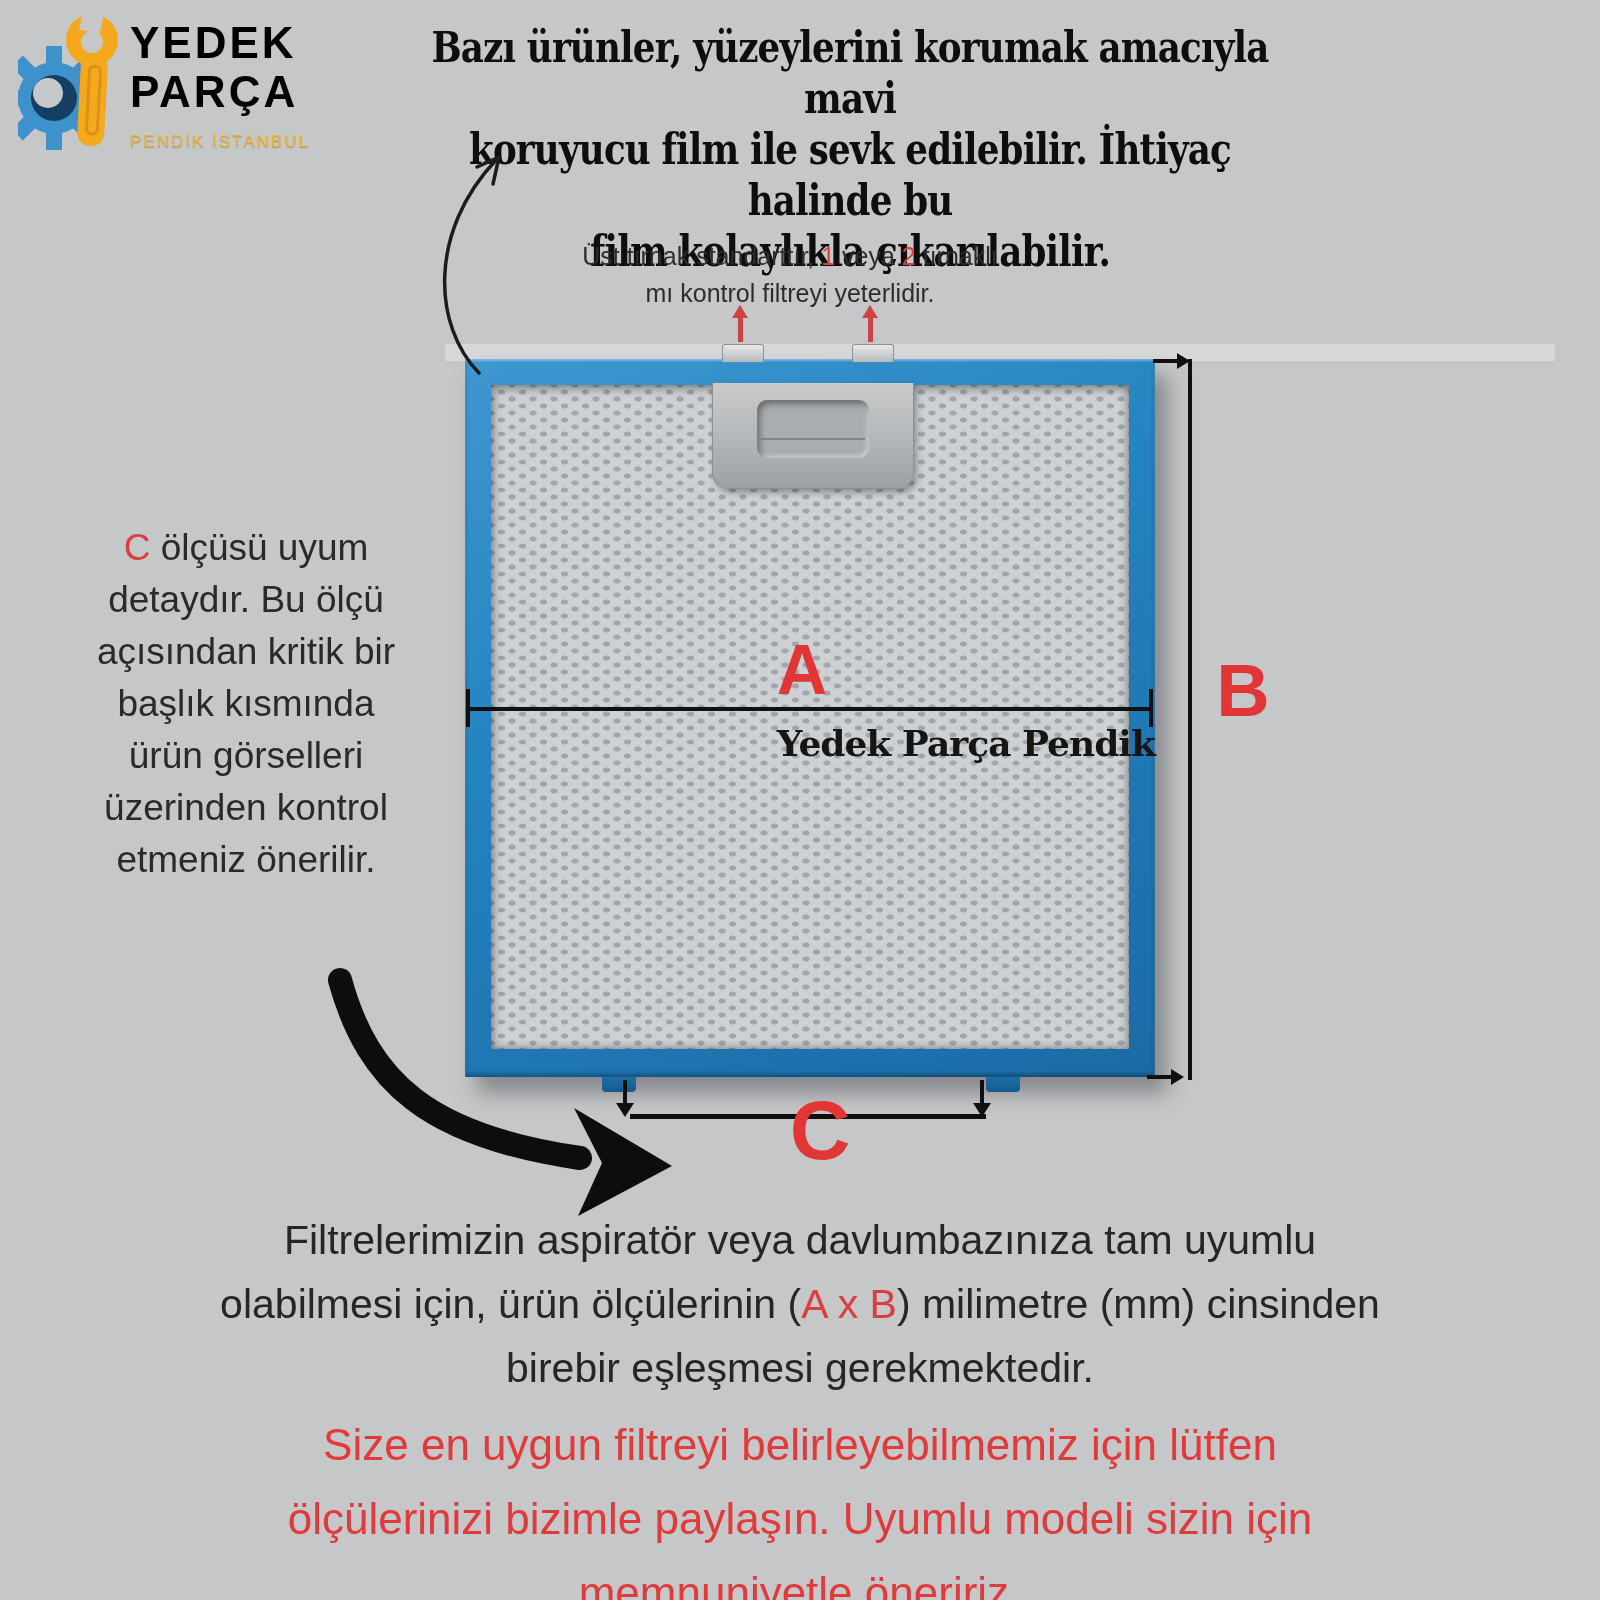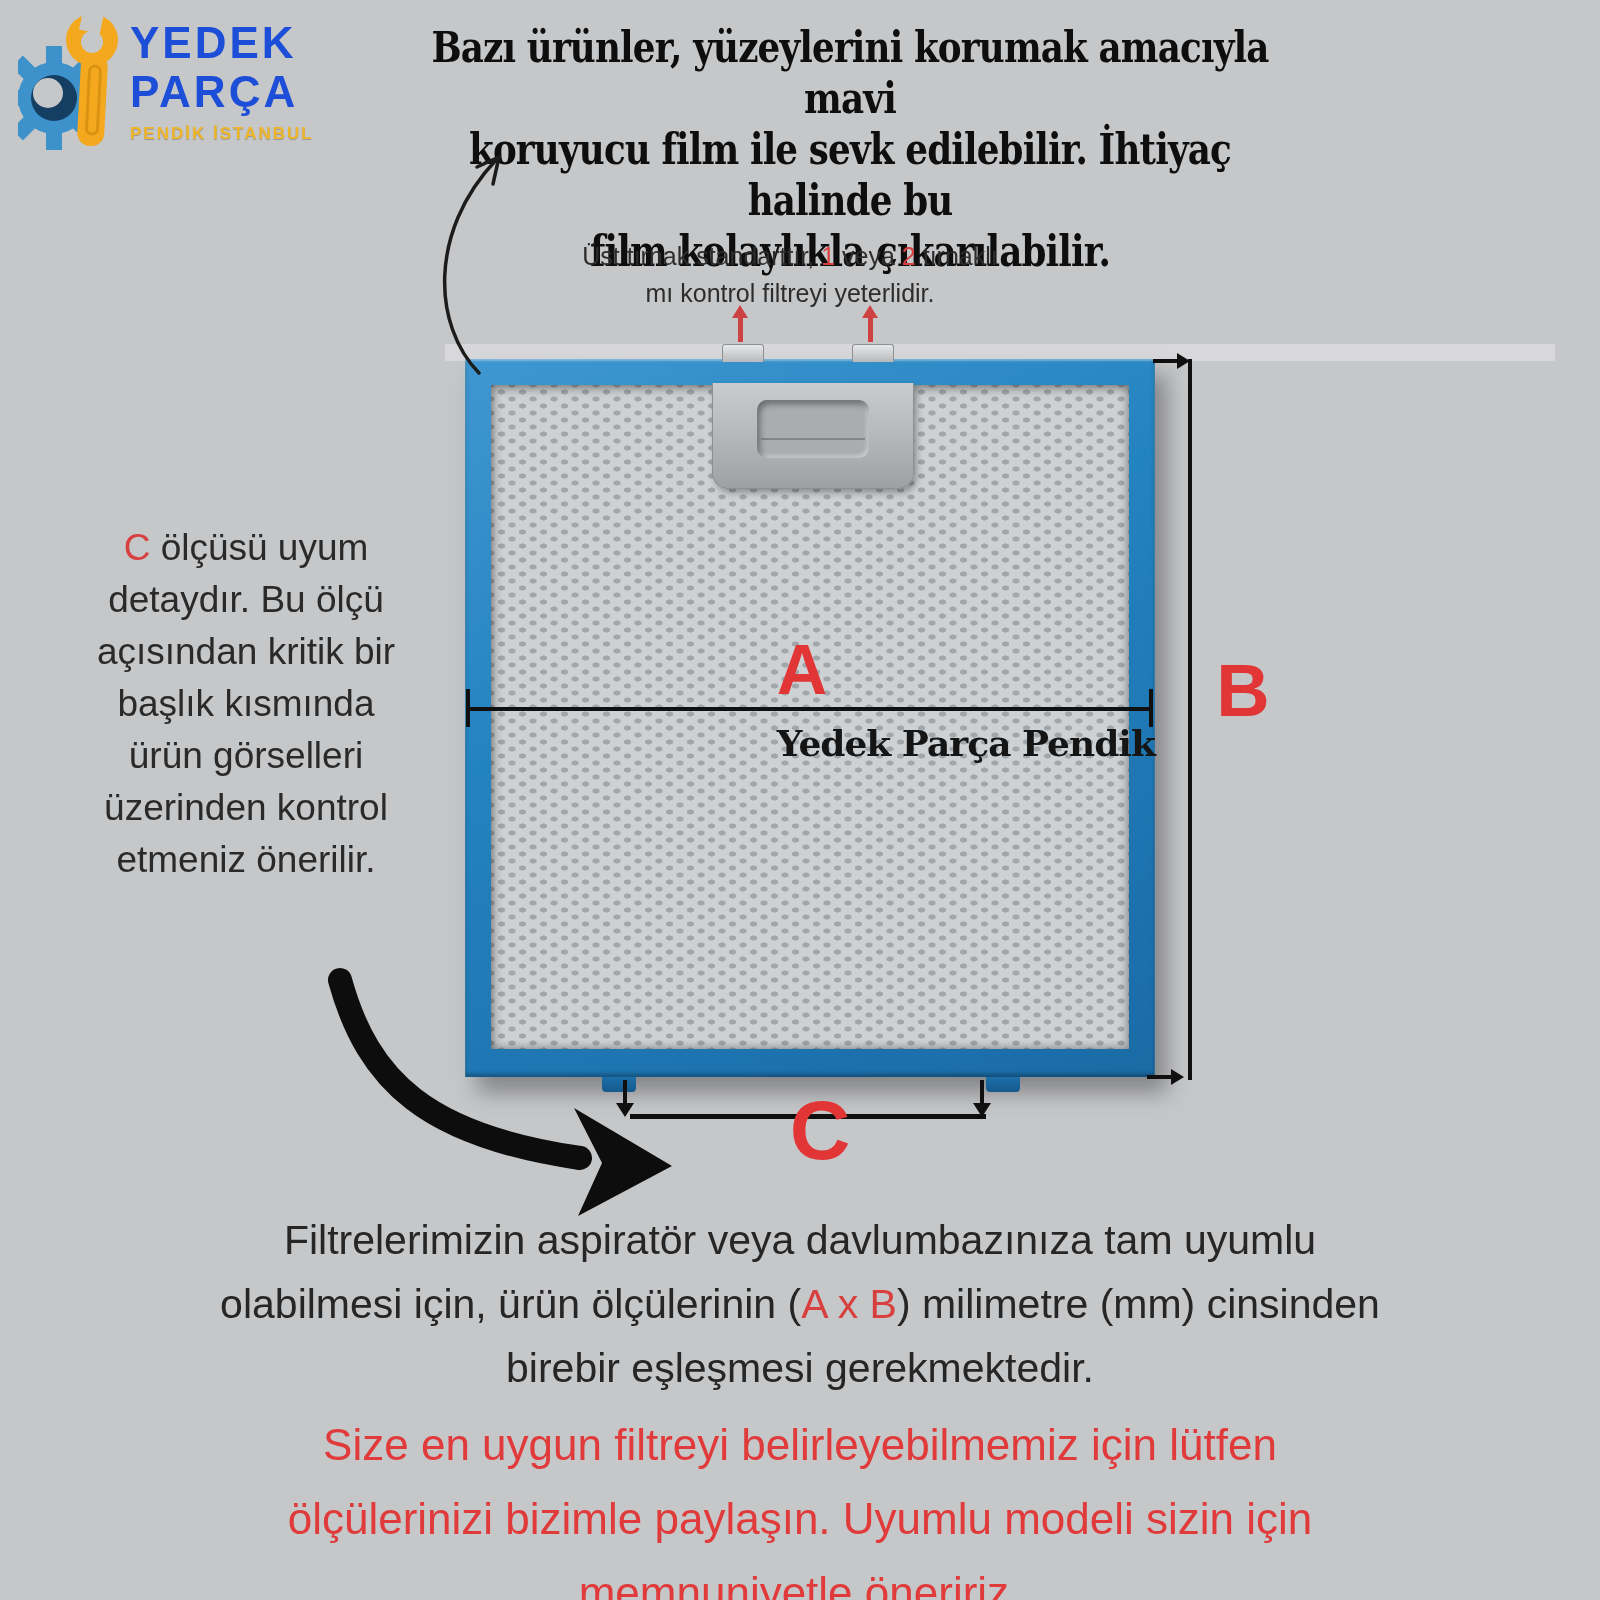--- a/index.html
+++ b/index.html
@@ -6,22 +6,22 @@
   .canvas{
     position:relative;width:1600px;height:1600px;overflow:hidden;
     background:#c6c7c9;
     font-family:"Liberation Sans",sans-serif;
     color:#222;
   }
   
   .logo{position:absolute;left:18px;top:8px;width:300px;height:150px;}
   .logo-mark{position:absolute;left:0;top:2px;}
   .logo-text{position:absolute;left:112px;top:10px;}
-  .logo-title{font-weight:700;font-size:44px;line-height:49px;color:#1d4ed8;letter-spacing:3px;}
-  .logo-sub{font-weight:700;font-size:17px;color:#f0b62a;letter-spacing:2px;margin-top:8px;text-shadow:0 1px 1px rgba(0,0,0,.25);}
+  .logo-title{font-weight:700;font-size:44px;line-height:49px;color:#000000;letter-spacing:3px;}
+  .logo-sub{font-weight:400;font-size:17px;color:#f0b62a;letter-spacing:2px;margin-top:16px;text-shadow:0 1px 1px rgba(0,0,0,.25);}
   
   .heading{
     position:absolute;left:350px;top:22px;width:1000px;text-align:center;
     font-family:"DejaVu Serif","Liberation Serif",serif;font-weight:700;
     font-size:42px;line-height:51px;color:#0e0e0e;letter-spacing:-1px;
     transform:scaleX(.85);transform-origin:center top;
   }
   
   .tab-note{position:absolute;left:520px;top:238px;width:540px;text-align:center;
     font-size:25px;line-height:37px;color:#2d2d2d;}

